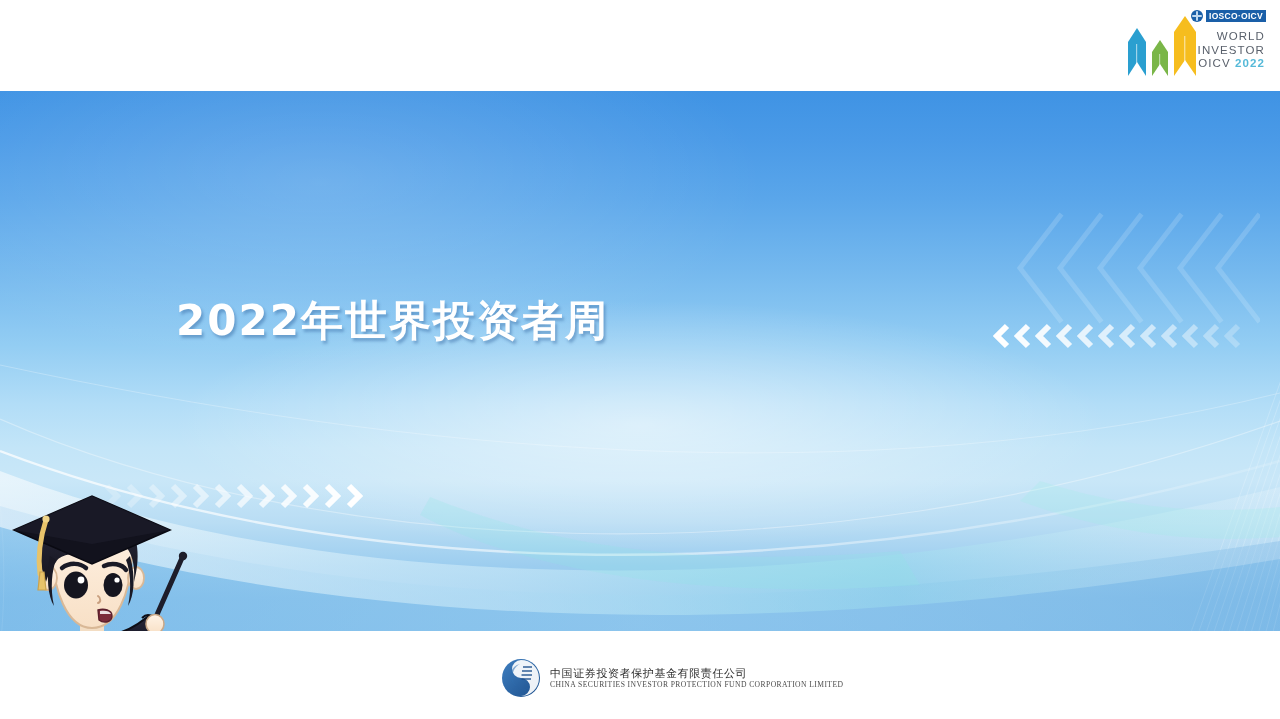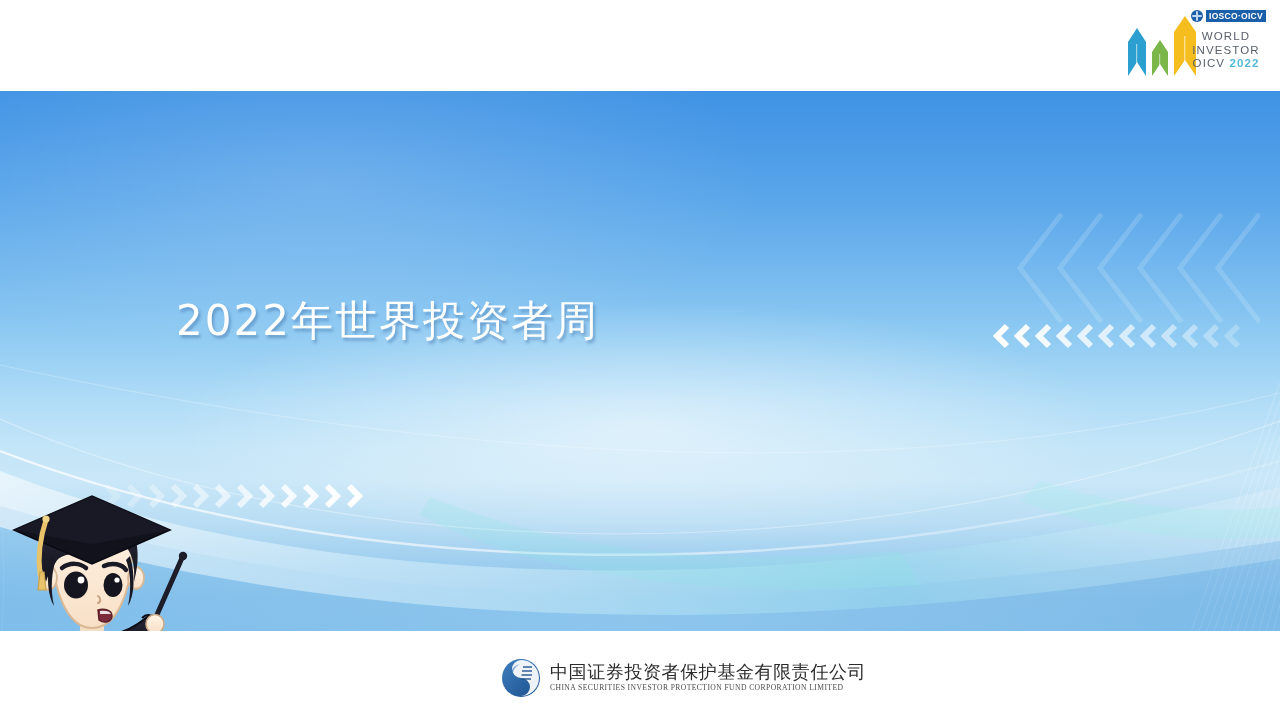--- a/index.html
+++ b/index.html
@@ -19,21 +19,21 @@
   .iosco-globe:before { content:""; position:absolute; left:1px; top:5px; width:10px; height:2px;
     background:#bfd8ef; border-radius:1px; }
   .iosco-globe:after { content:""; position:absolute; left:5px; top:1px; width:2px; height:10px;
     background:#bfd8ef; border-radius:1px; }
   .iosco-word { background:#1a5fa8; color:#fff; font-size:8.5px; font-weight:bold;
     letter-spacing:0.3px; padding:1.5px 3px; line-height:1;
     font-family:"Liberation Sans", sans-serif; white-space:nowrap; }
 
   .wiw-text { position:absolute; right:5px; top:26px; width:78px;
     font-size:11.5px; line-height:13.5px; color:#59606b; letter-spacing:1.1px;
-    font-family:"Liberation Sans", sans-serif; text-align:center; }
+    font-family:"Liberation Sans", sans-serif; text-align:right; }
   .wiw-text .yr { color:#55b9d8;font-weight:bold; }
 
   
   .banner { position:absolute; left:0; top:91px; width:1280px; height:540px;
     overflow:hidden;
     background:
       linear-gradient(180deg,
         #3f93e4 0%,
         #4a9ae7 9%,
         #5aa6ea 20%,
@@ -65,21 +65,21 @@
   
   .wm-chevrons { position:absolute; right:20px; top:105px; width:260px; height:150px;
     opacity:0.5; pointer-events:none; }
 
   
   .waves { position:absolute; left:0; bottom:0; width:1280px; height:330px;
     pointer-events:none; }
 
   
   .subtitle { position:absolute; left:176px; top:209px;
-    font-size:42px; font-weight:normal; color:#ffffff; letter-spacing:2px;
+    font-size:42px; font-weight:bold; color:#ffffff; letter-spacing:2px;
     line-height:1; white-space:nowrap;
     font-family:"DejaVu Sans", sans-serif;
     text-shadow: 2px 3px 3px rgba(40,90,150,0.40); }
 
   .headline { position:absolute; left:155px; top:278px;
     font-size:92px; font-weight:bold; color:#ffffff; letter-spacing:3px;
     line-height:1; white-space:nowrap;
     font-family:"DejaVu Sans", sans-serif;
     text-shadow: 4px 5px 5px rgba(40,90,150,0.42); }
   .headline .gap { display:inline-block; width:44px; }
@@ -93,22 +93,22 @@
   
   .mascot { position:absolute; left:0px; top:486px; width:205px; height:233px; }
 
   
   .footer { position:absolute; left:0; top:631px; width:1280px; height:88px;
     background:#ffffff; }
   .footer-inner { position:absolute; left:501px; top:27px; display:flex;
     align-items:center; gap:9px; }
   .spic-mark { width:40px; height:40px; flex:0 0 auto; }
   .spic-text { display:flex; flex-direction:column; justify-content:center; gap:2px; }
-  .spic-cn { font-size:18px; color:#2b2b2b; letter-spacing:0.6px; line-height:1;
-    font-family:Liberation Mono, monospace; white-space:nowrap; }
+  .spic-cn { font-size:11px; color:#2b2b2b; letter-spacing:0.6px; line-height:1;
+    font-family:Liberation Serif, serif; white-space:nowrap; }
   .spic-en { font-size:7.6px; color:#4c4c4c; letter-spacing:0.42px; line-height:1;
     font-family:Liberation Serif, serif; white-space:nowrap; }
 </style>
 </head>
 <body>
 
 <div id="stage">
 
   <div class="top-strip">
     <div class="wiw-logo">

